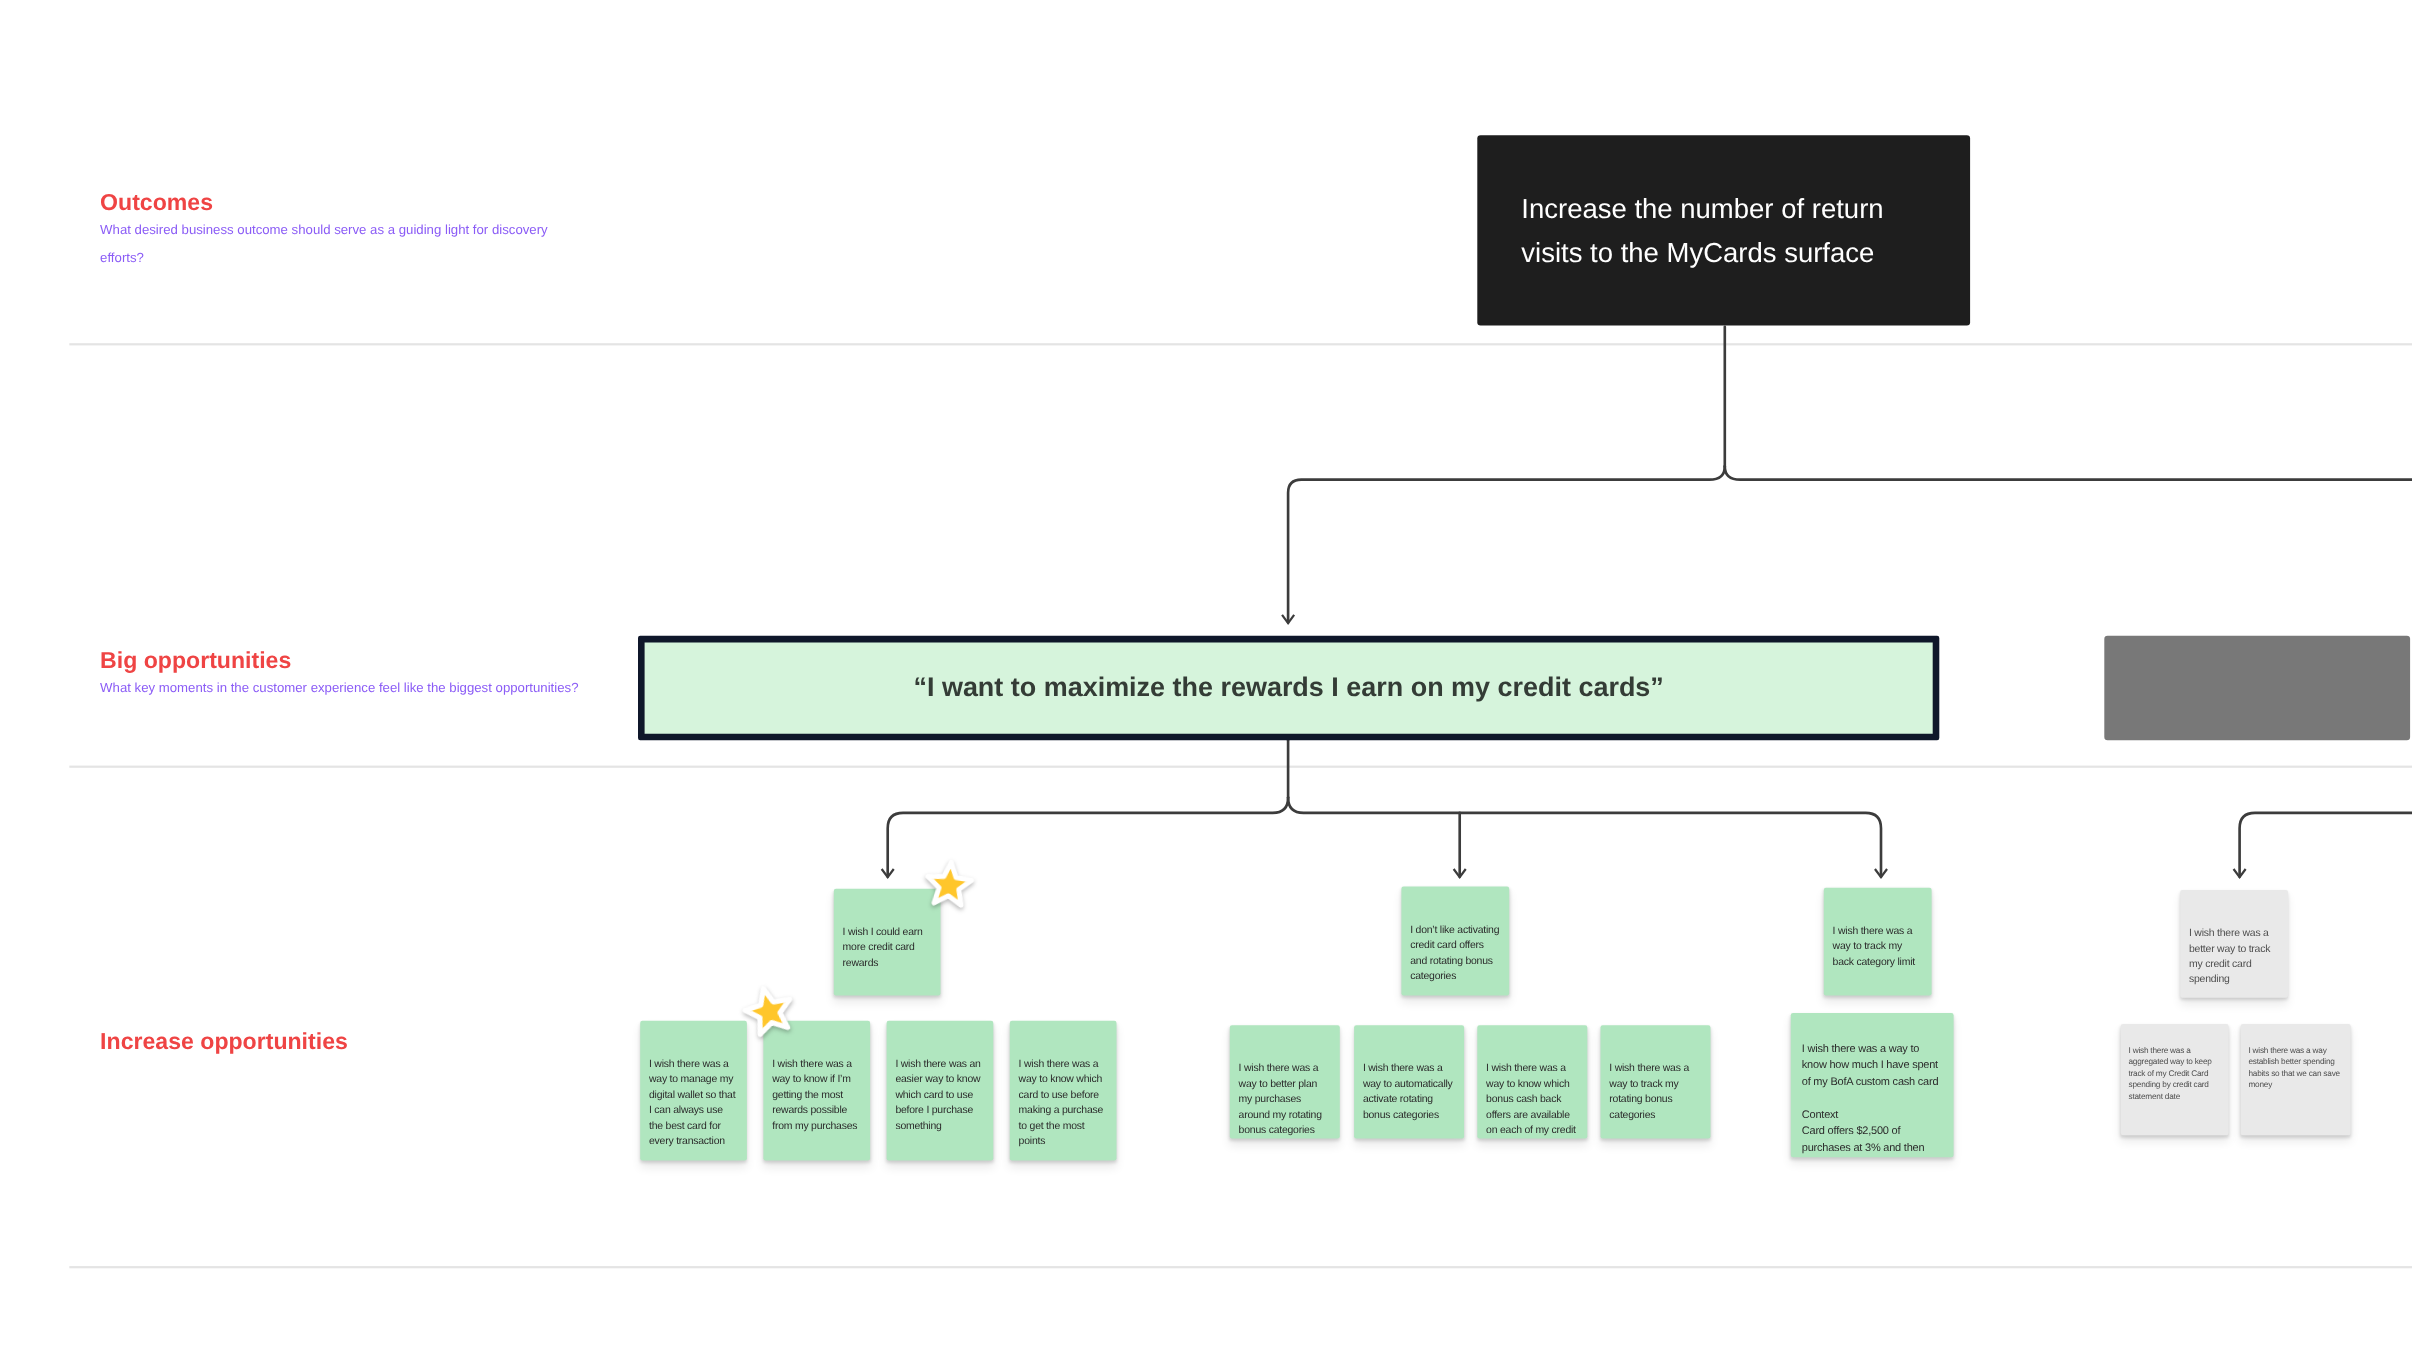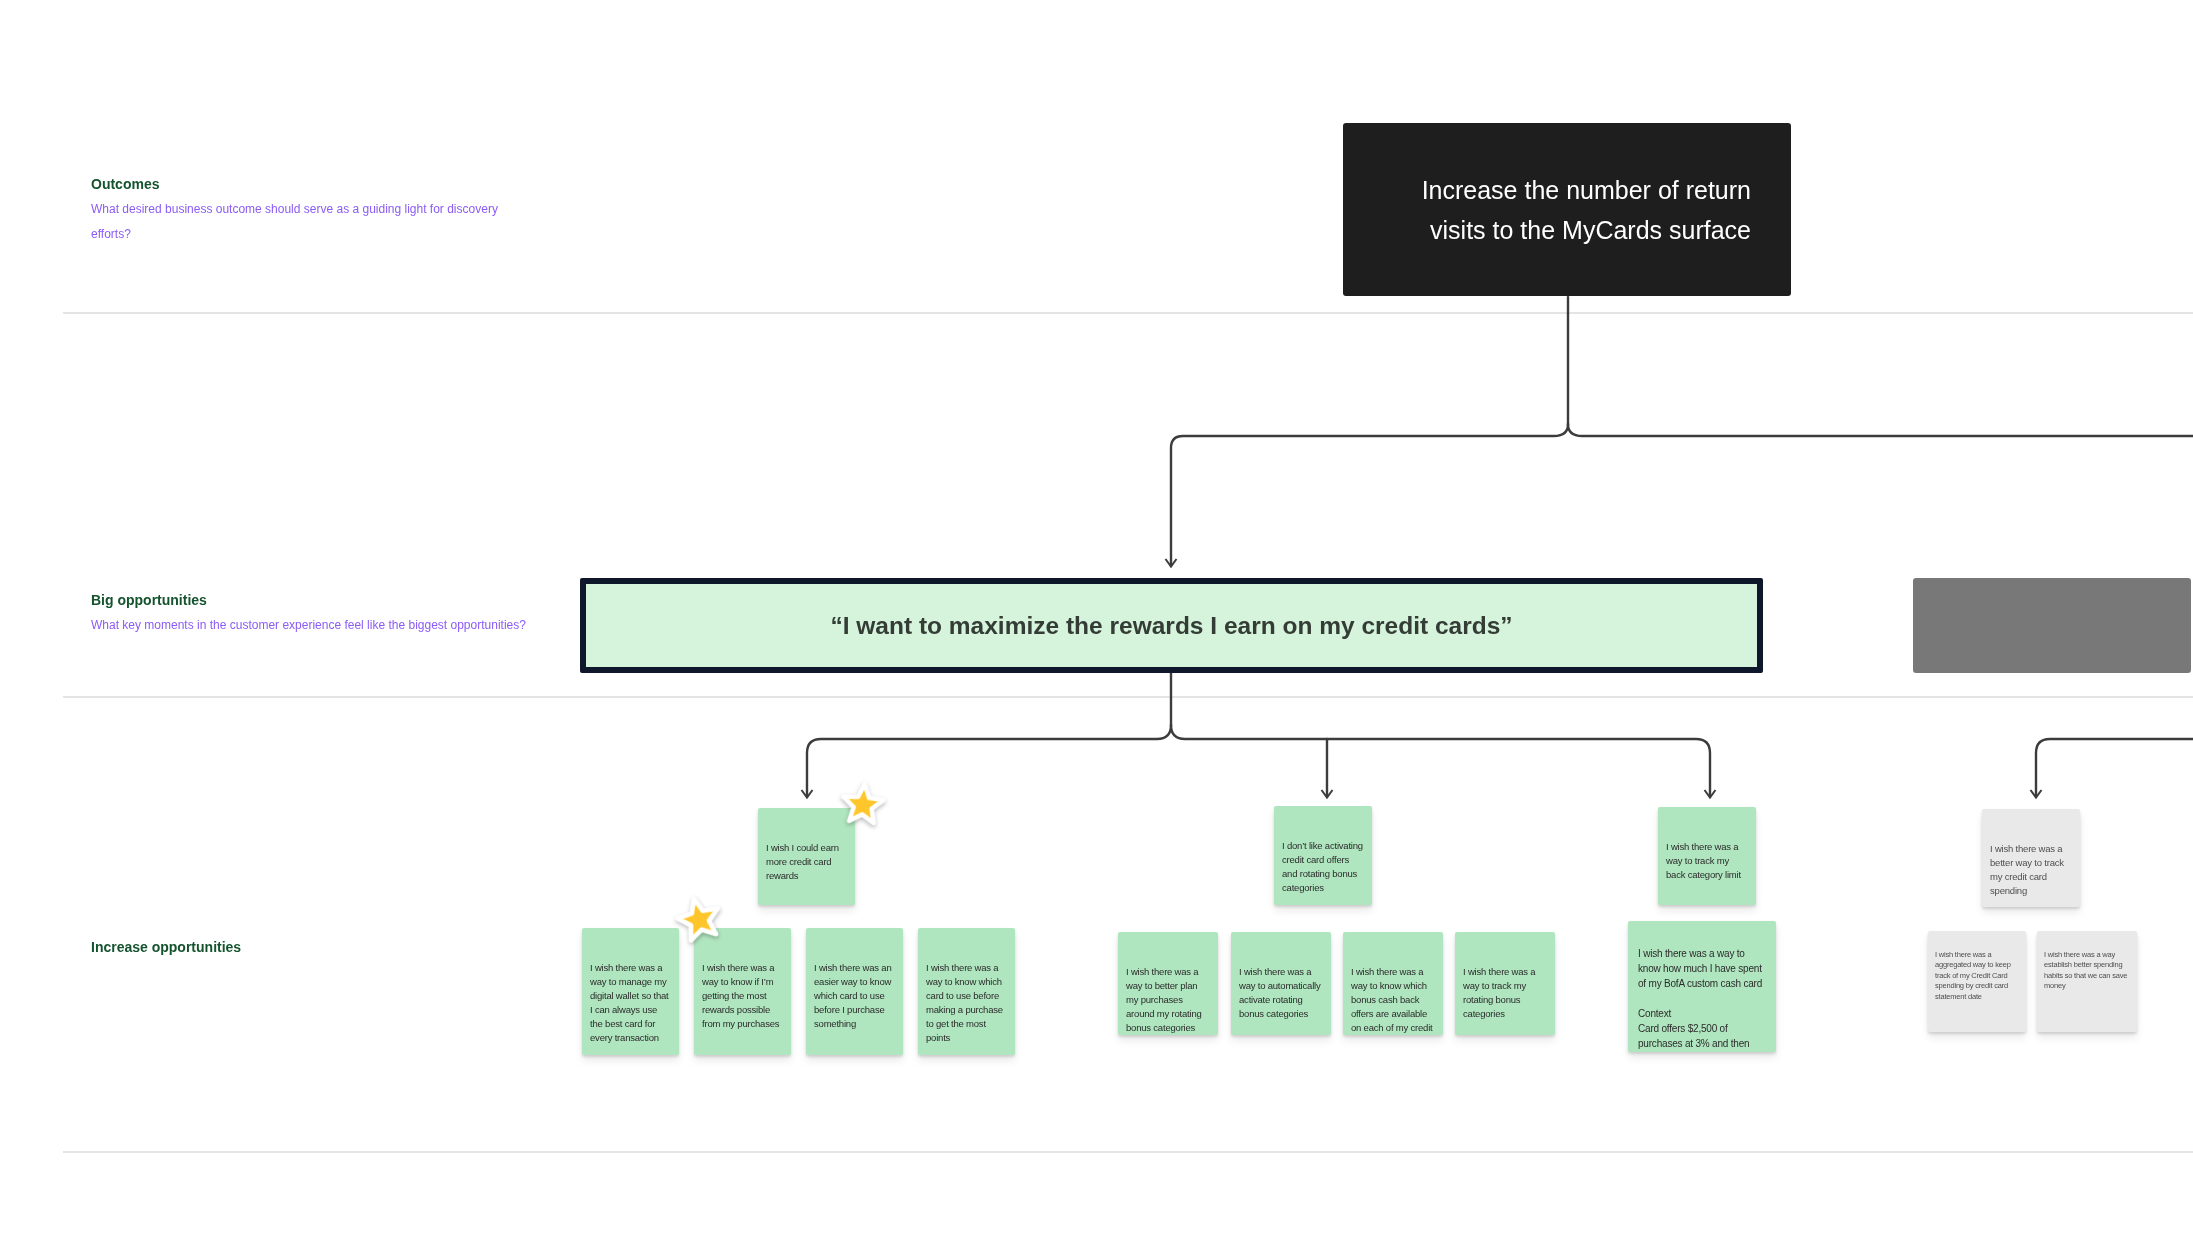--- a/index.html
+++ b/index.html
@@ -5,27 +5,27 @@
   * { box-sizing: border-box; }
   html,body { margin:0; padding:0; background:#ffffff; }
   .canvas {
     position:relative; width:2193px; height:1234px; overflow:hidden; background:#ffffff;
     font-family:"Liberation Sans", sans-serif; color:#1c1c1c;
   }
   svg.connectors { position:absolute; left:0; top:0; z-index:1; }
   .divider { position:absolute; left:63px; width:2130px; height:2px; background:#e4e4e4; z-index:0; }
 
   .row-label { position:absolute; left:91px; width:450px; z-index:2; }
-  .row-label h3 { margin:0; font-size:14px; line-height:25px; font-weight:700; color:#14532d; }
+  .row-label h3 { margin:0; font-size:21px; line-height:25px; font-weight:700; color:#ef4444; }
   .row-label p  { margin:0; font-size:12px; line-height:25px; font-weight:400; color:#8b5cf6; }
 
   .outcome-box {
     position:absolute; left:1343px; top:123px; width:448px; height:173px; z-index:2;
     background:#1e1e1e; border-radius:3px; display:flex; align-items:center; justify-content:center;
-    text-align:right; color:#ffffff; font-size:25px; line-height:40px; padding:0 40px;
+    text-align:left; color:#ffffff; font-size:25px; line-height:40px; padding:0 40px;
   }
   .big-opp-box {
     position:absolute; left:580px; top:578px; width:1183px; height:95px; z-index:2;
     background:#d6f4dc; border:6px solid #0f172a; border-radius:2px;
     display:flex; align-items:center; justify-content:center; text-align:center;
     color:#343c36; font-size:24.5px; font-weight:700;
   }
   .gray-opp-box {
     position:absolute; left:1913px; top:578px; width:278px; height:95px; z-index:2;
     background:#787878; border-radius:3px;

